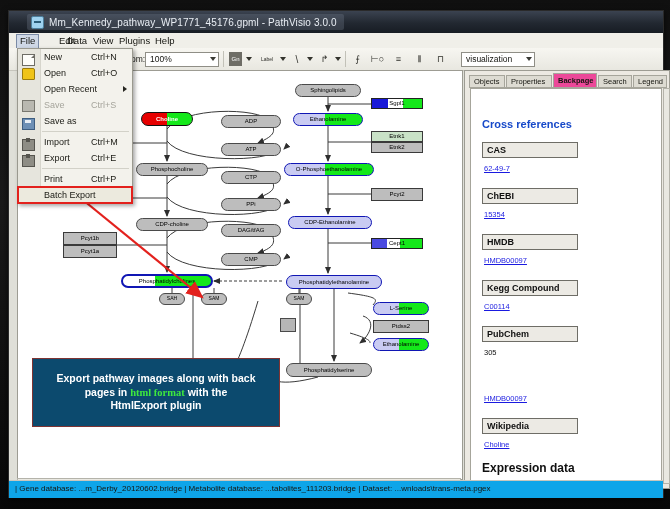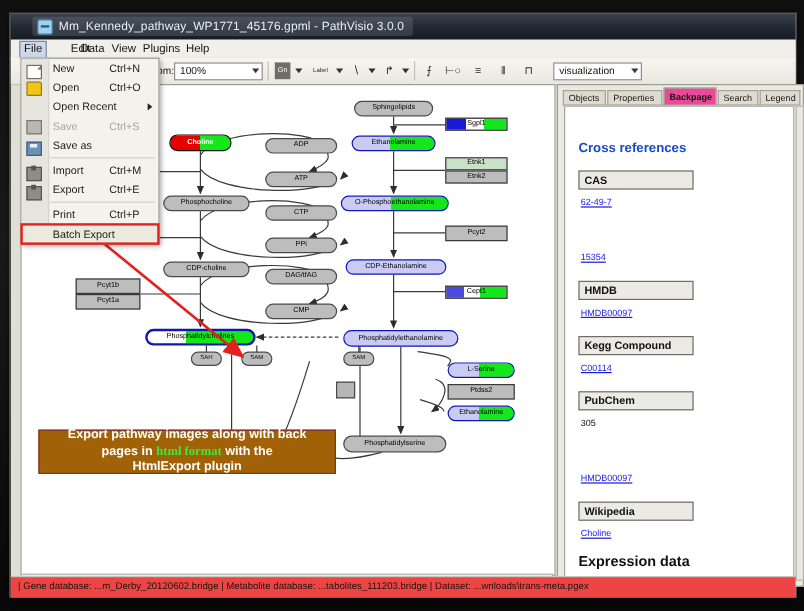--- a/index.html
+++ b/index.html
@@ -110,22 +110,22 @@
           background:linear-gradient(90deg,#4a4ae0 0%,#4a4ae0 30%,#ffffff 30%,#ffffff 56%,#14e81a 56%,#14e81a 100%);}
   .sam{background:#bdbdbd;border:1px solid #4a4a4a;border-radius:8px;font-size:5px;}
   svg.ov{position:absolute;left:0;top:0;width:444px;height:408px;
          pointer-events:none;overflow:visible;}
 
   
   .handle{position:absolute;width:4px;height:4px;background:#ffe600;
           border:1px solid #3a3a00;}
 
   
-  #callout{position:absolute;left:14px;top:287px;width:248px;height:37px;
-           background:#a16207;border:1px solid #7e3332;
+  #callout{position:absolute;left:14px;top:287px;width:248px;height:69px;
+           background:#0c4a6e;border:1px solid #7e3332;
            display:flex;align-items:center;justify-content:center;text-align:center;
            padding:0 6px;box-sizing:border-box;z-index:25;}
   #callout .ctext{font-size:10.5px;color:#ffffff;font-weight:bold;line-height:1.32;}
   #callout .green{color:#3ee83e;font-family:Liberation Serif, serif;}
 
   
   #hscroll{position:absolute;left:8px;top:467px;width:444px;height:11px;
            background:#e9e8e1;border:1px solid #b4b3aa;box-sizing:border-box;}
   #hscroll .thumb{position:absolute;left:120px;top:1px;width:200px;height:7px;
            background:#c3c2ba;border:1px solid #9a998f;}
@@ -153,21 +153,21 @@
           text-decoration:underline;}
   .xr-val.plain{color:#101010;text-decoration:none;}
   #expr-data{position:absolute;left:11px;font-size:12px;font-weight:bold;color:#101010;}
 
   
   #pvscroll{position:absolute;left:198px;top:17px;width:7px;height:396px;
             background:#e9e8e1;border:1px solid #b4b3aa;box-sizing:border-box;}
 
   
   #statusbar{position:absolute;left:0;top:469px;width:654px;height:17px;
-             background:#ef4444;border-top:1px solid #c8c7be;}
+             background:#0ea5e9;border-top:1px solid #c8c7be;}
   #status-text{position:absolute;left:6px;top:3px;font-size:8px;color:#15150f;
              white-space:nowrap;}
 </style>
 </head>
 <body>
 
 <div id="desktop">
 
   <div id="window">
 
@@ -351,20 +351,21 @@
         <div class="ptab" style="left:164px;width:34px;">Legend</div>
       </div>
       <div id="tabline"></div>
 
       <div id="panelbody">
         <div id="xref-title">Cross references</div>
 
         <div class="xr-hdr" style="top:53px;">CAS</div>
         <div class="xr-val" style="top:75px;">62-49-7</div>
 
+        <div class="xr-hdr" style="top:99px;">ChEBI</div>
         <div class="xr-val" style="top:121px;">15354</div>
 
         <div class="xr-hdr" style="top:145px;">HMDB</div>
         <div class="xr-val" style="top:167px;">HMDB00097</div>
 
         <div class="xr-hdr" style="top:191px;">Kegg Compound</div>
         <div class="xr-val" style="top:213px;">C00114</div>
 
         <div class="xr-hdr" style="top:237px;">PubChem</div>
         <div class="xr-val plain" style="top:259px;">305</div>

